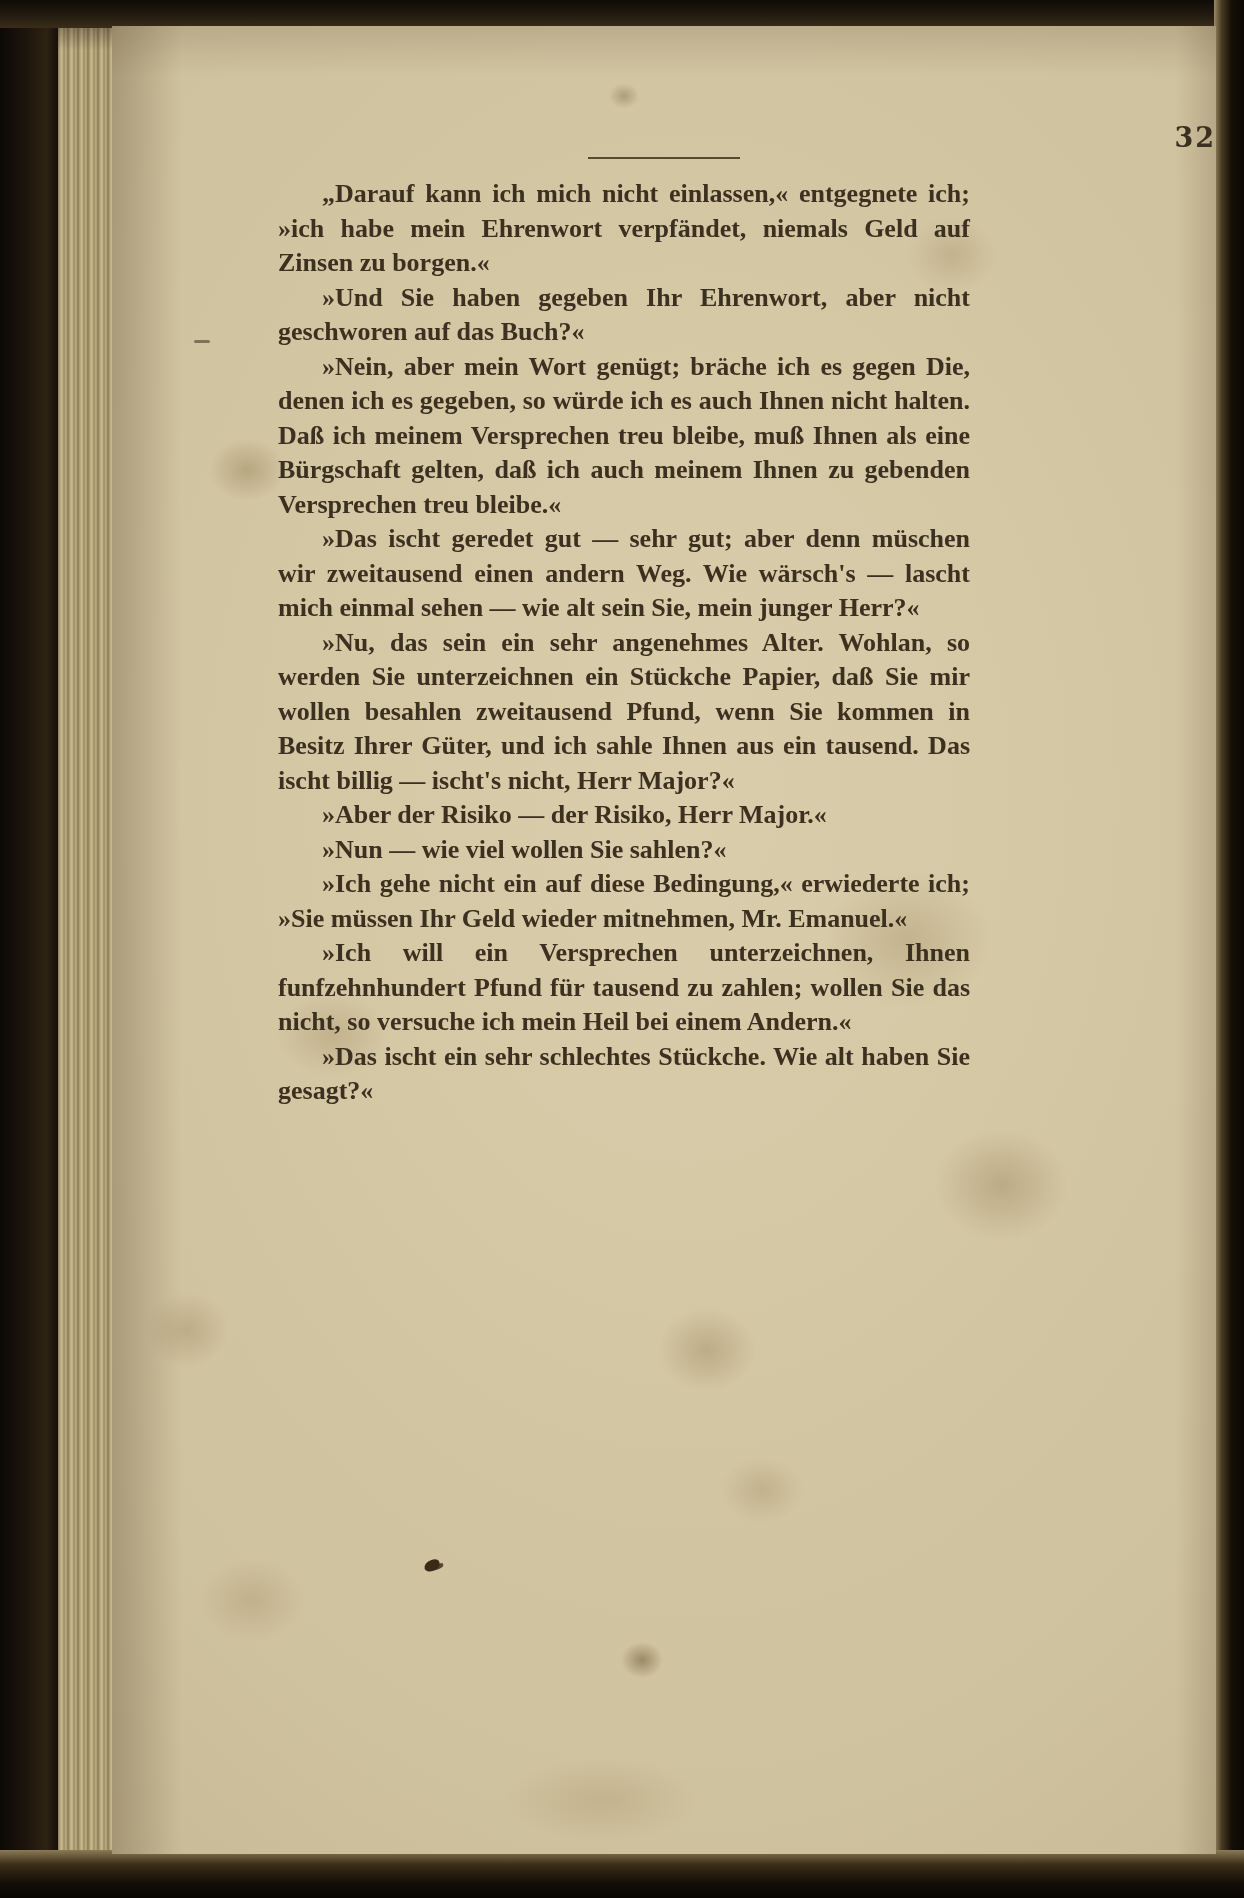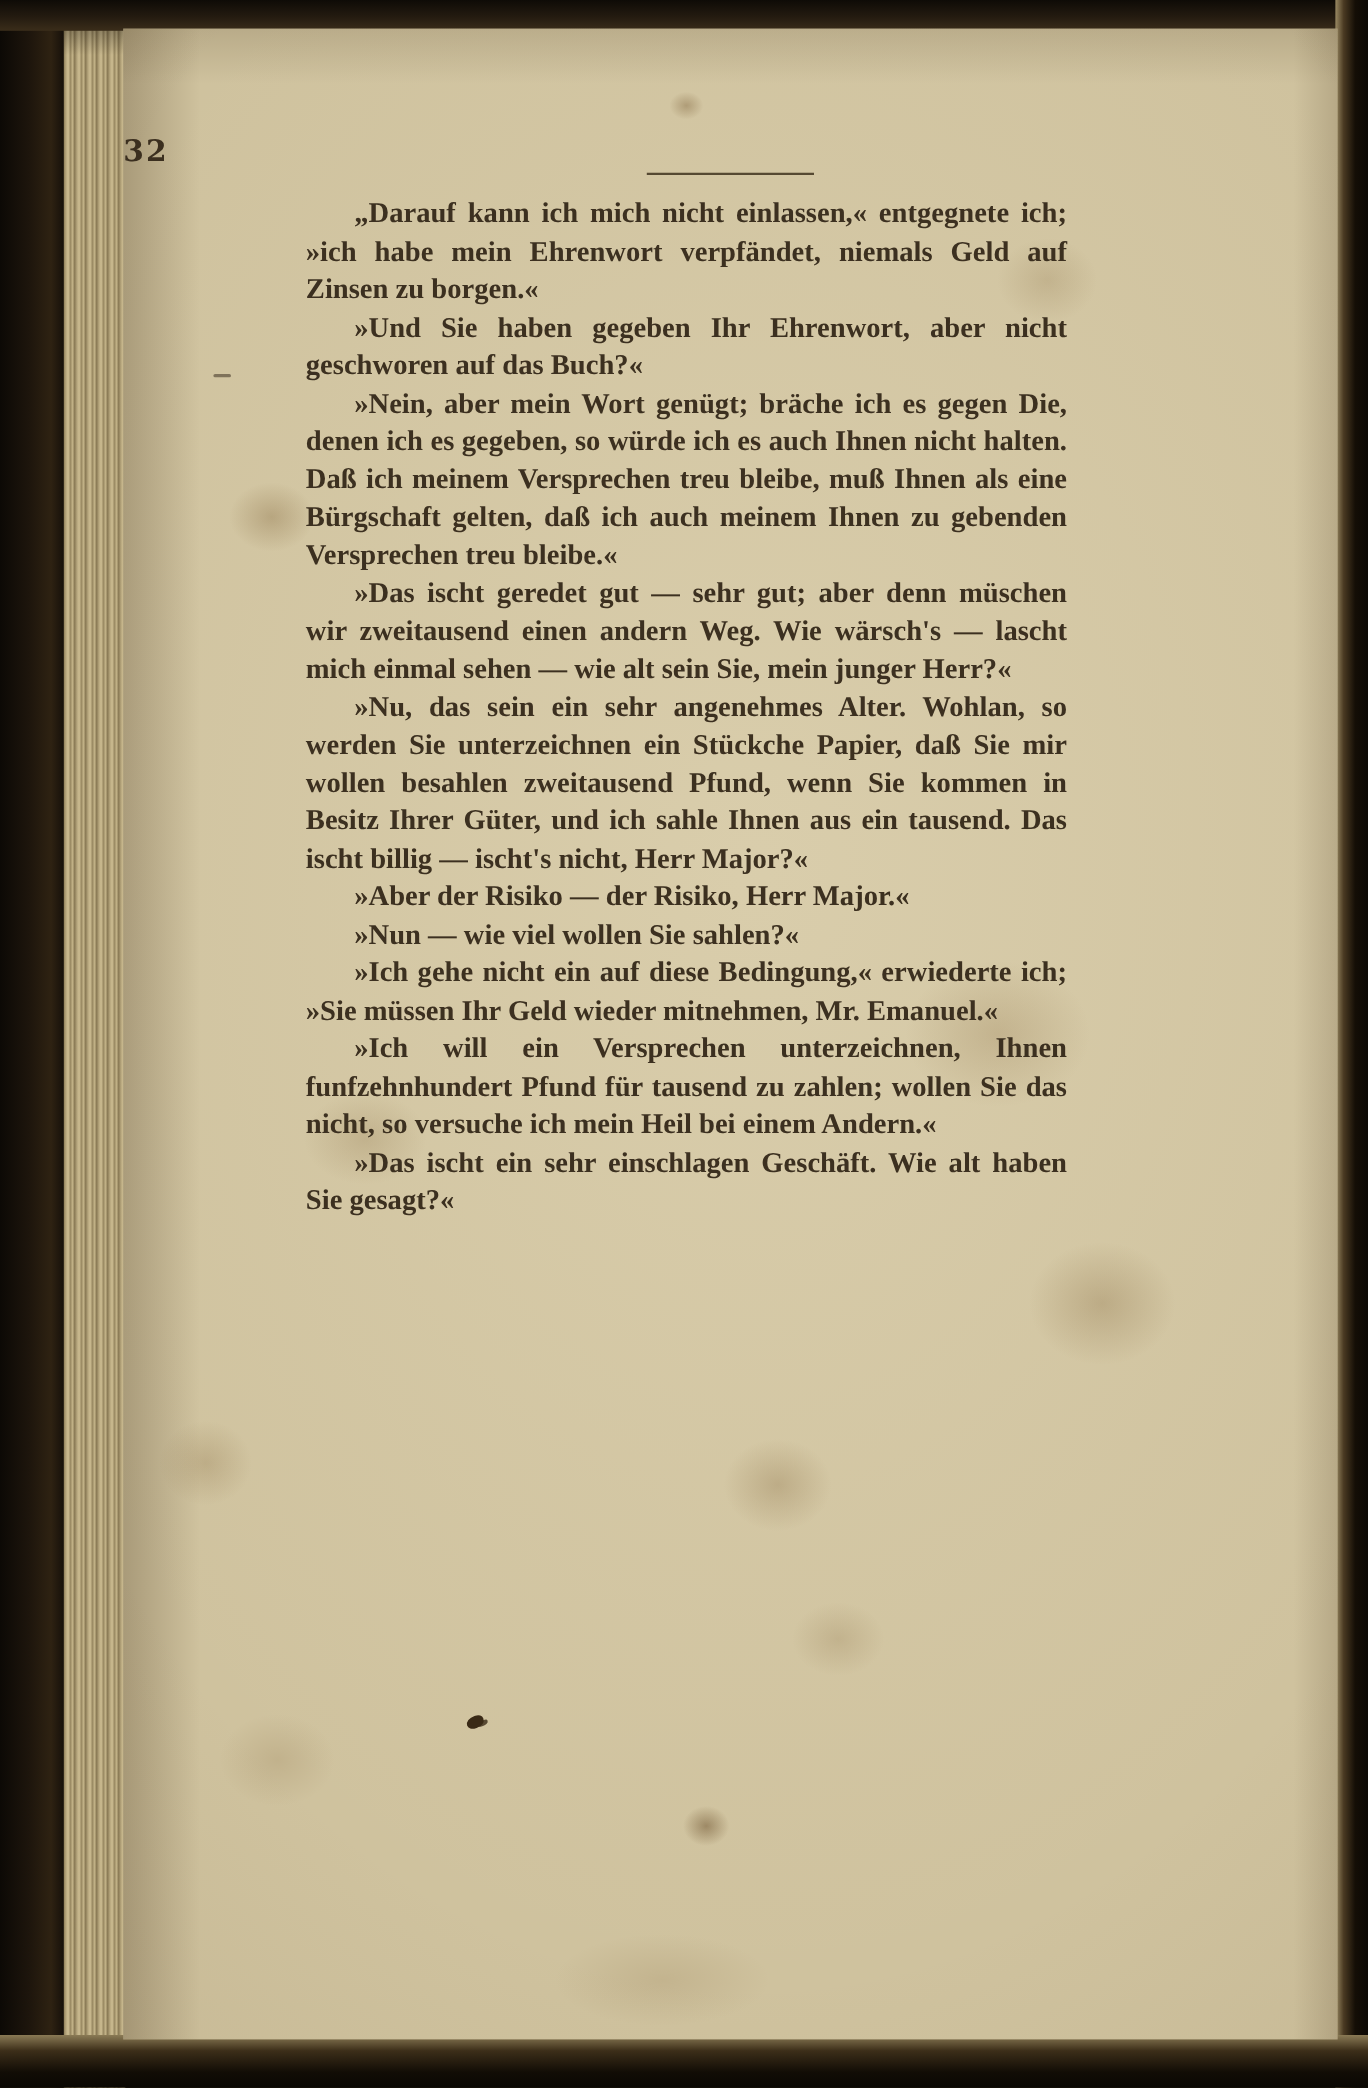--- a/index.html
+++ b/index.html
@@ -57,21 +57,21 @@
       radial-gradient(60px 48px at 650px 1464px, rgba(122,92,48,0.18), rgba(122,92,48,0) 70%),
       radial-gradient(75px 60px at 140px 1574px, rgba(122,92,48,0.16), rgba(122,92,48,0) 70%),
       radial-gradient(140px 60px at 490px 1774px,rgba(122,92,48,0.14), rgba(122,92,48,0) 70%),
       linear-gradient(90deg, rgba(70,52,26,0.28) 0px, rgba(70,52,26,0.0) 70px),
       linear-gradient(270deg, rgba(70,52,26,0.18) 0px, rgba(70,52,26,0.0) 40px),
       linear-gradient(180deg, rgba(70,52,26,0.16) 0px, rgba(70,52,26,0.0) 50px),
       radial-gradient(120% 100% at 52% 42%, rgba(236,226,196,0.35) 0%, rgba(236,226,196,0) 55%, rgba(100,76,40,0.16) 100%);
   }
   .pagenum-wrap {
     margin-top: 96px;
-    text-align: left;
+    text-align: right;
   }
   .pagenum {
     display: inline-block;
     font-size: 27px;
     font-weight: bold;
     color: #3b2f1f;
     letter-spacing: 2px;
   }
   .pagenum-rule {
     width: 152px;
@@ -126,19 +126,19 @@
     <div class="text">
       <p>„Darauf kann ich mich nicht einlassen,« entgegnete ich; »ich habe mein Ehrenwort verpfändet, niemals Geld auf Zinsen zu borgen.«</p>
       <p>»Und Sie haben gegeben Ihr Ehrenwort, aber nicht geschworen auf das Buch?«</p>
       <p>»Nein, aber mein Wort genügt; bräche ich es gegen Die, denen ich es gegeben, so würde ich es auch Ihnen nicht halten. Daß ich meinem Versprechen treu bleibe, muß Ihnen als eine Bürgschaft gelten, daß ich auch meinem Ihnen zu gebenden Versprechen treu bleibe.«</p>
       <p>»Das ischt geredet gut — sehr gut; aber denn müschen wir zweitausend einen andern Weg. Wie wärsch's — lascht mich einmal sehen — wie alt sein Sie, mein junger Herr?«</p>
       <p>»Nu, das sein ein sehr angenehmes Alter. Wohlan, so werden Sie unterzeichnen ein Stückche Papier, daß Sie mir wollen besahlen zweitausend Pfund, wenn Sie kommen in Besitz Ihrer Güter, und ich sahle Ihnen aus ein tausend. Das ischt billig — ischt's nicht, Herr Major?«</p>
       <p>»Aber der Risiko — der Risiko, Herr Major.«</p>
       <p>»Nun — wie viel wollen Sie sahlen?«</p>
       <p>»Ich gehe nicht ein auf diese Bedingung,« erwiederte ich; »Sie müssen Ihr Geld wieder mitnehmen, Mr. Emanuel.«</p>
       <p>»Ich will ein Versprechen unterzeichnen, Ihnen funfzehnhundert Pfund für tausend zu zahlen; wollen Sie das nicht, so versuche ich mein Heil bei einem Andern.«</p>
-      <p>»Das ischt ein sehr einschlagen Geschäft. Wie alt haben Sie gesagt?«</p>
+      <p>»Das ischt ein sehr schlechtes Stückche. Wie alt haben Sie gesagt?«</p>
     </div>
 
     <div class="pencil-mark"></div>
     <div class="ink-mark"></div>
   </div>
 </div>
 
 </body></html>

